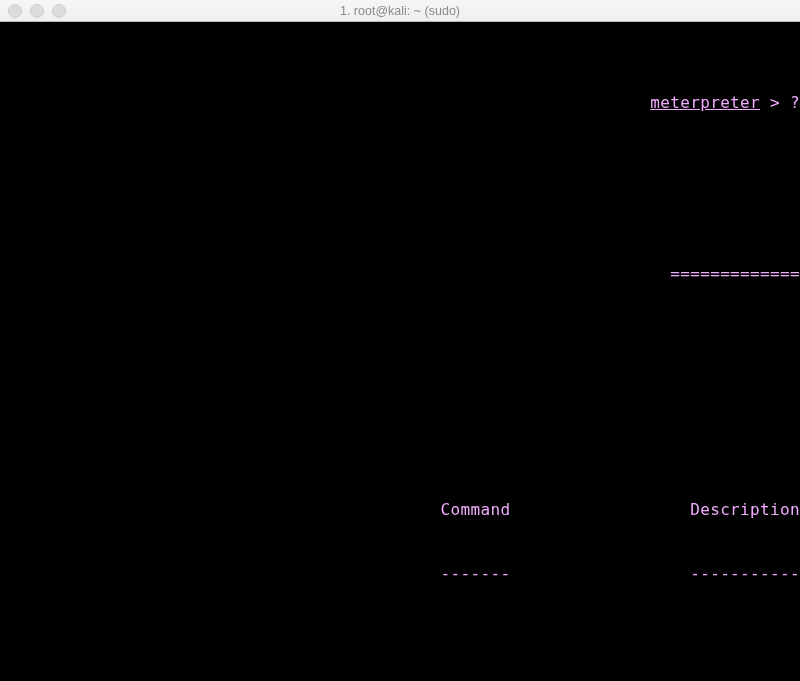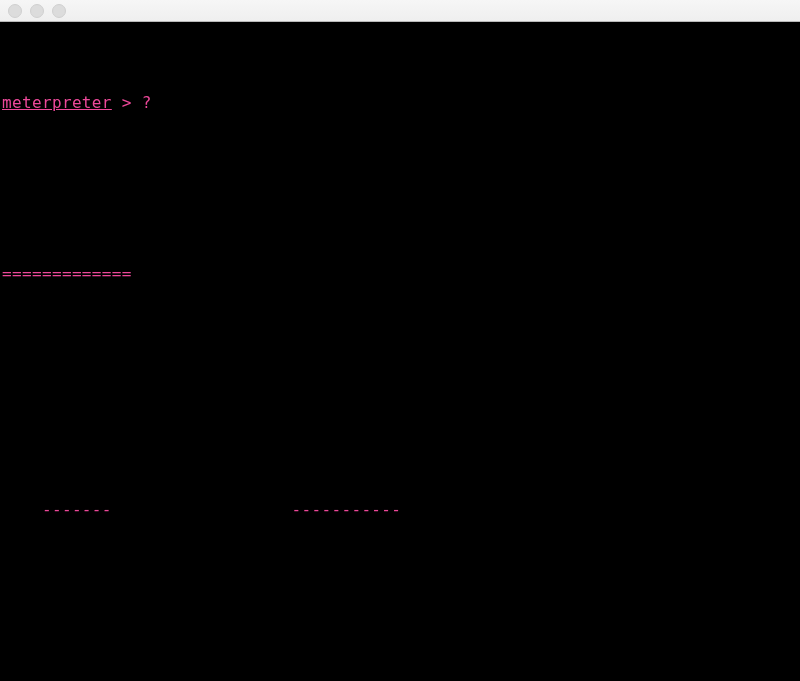--- a/index.html
+++ b/index.html
@@ -58,28 +58,29 @@
     color: #8a8a8a;
     letter-spacing: 0px;
     white-space: nowrap;
     z-index: 1;
   }
 
   
   .terminal {
     flex: 1;
     background: #000000;
-    color: #ec4899;
+    color: #f0abfc;
     font-family: "DejaVu Sans Mono", monospace;
     font-size: 16px;
     line-height: 21.4px;
     padding: 6px 0 4px 0;
     overflow: hidden;
     white-space: pre;
     letter-spacing: 0.35px;
+    text-align: right;
   }
   .line {
     height: 21.4px;
     padding-left: 2px;
     white-space: pre;
   }
   .line.blank { }
 
   .prompt-host {
     text-decoration: underline;
@@ -93,31 +94,33 @@
 <body>
 
 <div class="window">
 
   <div class="titlebar">
     <div class="traffic-lights">
       <span class="light"></span>
       <span class="light"></span>
       <span class="light"></span>
     </div>
+    <div class="title-text">1. root@kali: ~ (sudo)</div>
   </div>
 
   <div class="terminal">
 
     <div class="line"><span class="prompt-host">meterpreter</span><span> </span><span>&gt;</span><span> </span><span>?</span></div>
 
     <div class="line blank"> </div>
 
     <div class="line rule">=============</div>
 
     <div class="line blank"> </div>
     <div class="line blank"> </div>
 
+    <div class="line" id="table-header-row">    Command                  Description</div>
     <div class="line" id="table-header-rule-row">    -------                  -----------</div>
 
     
 
   </div>
 </div>
 
 </body></html>

